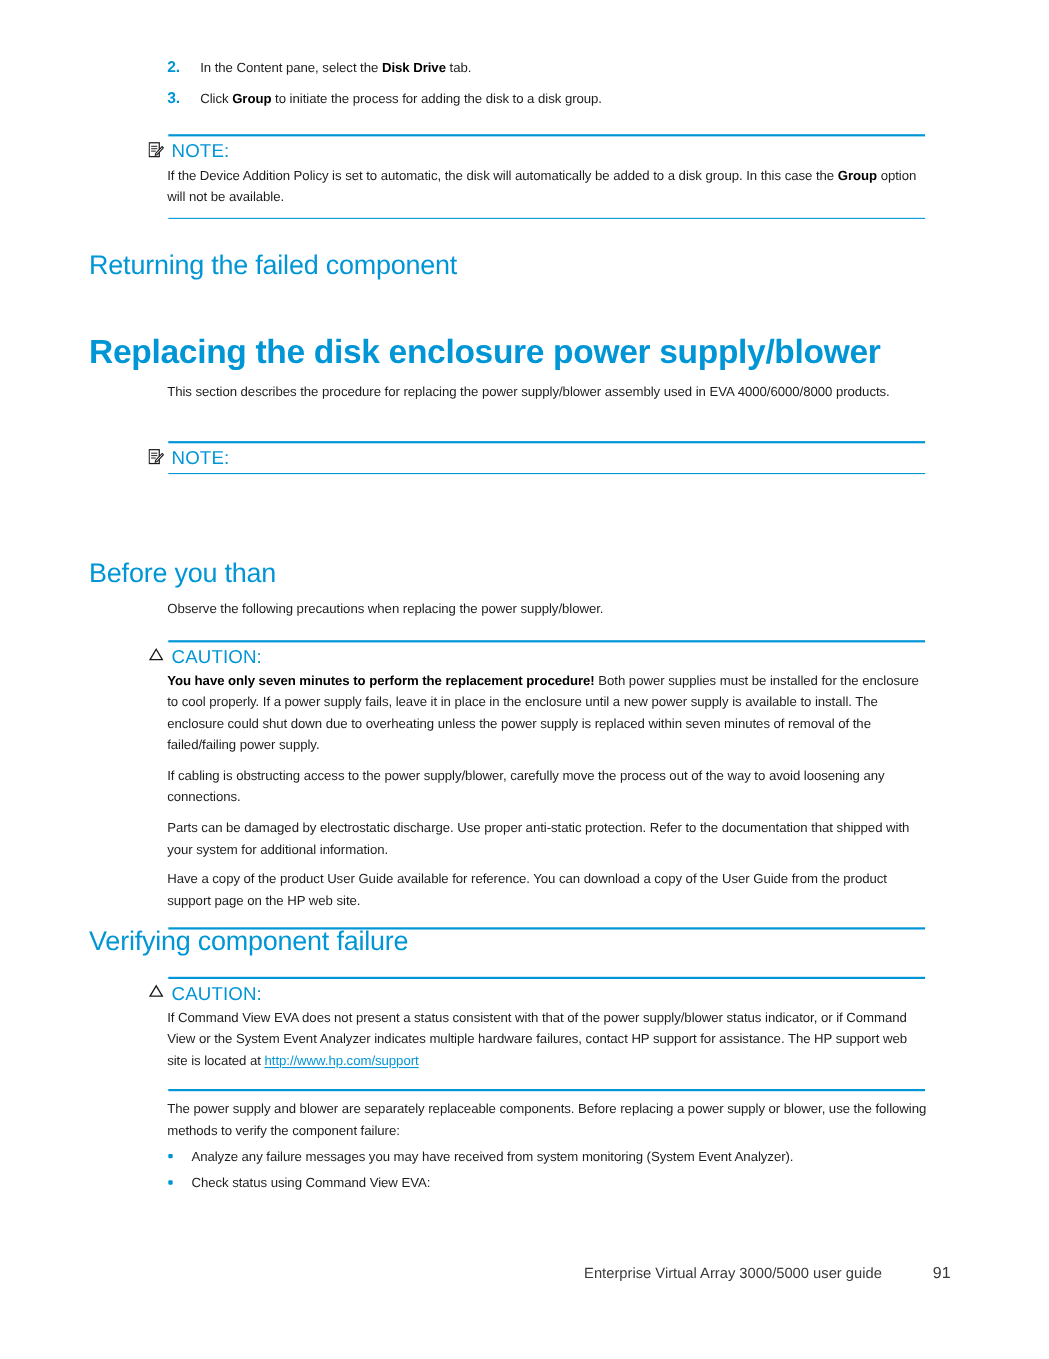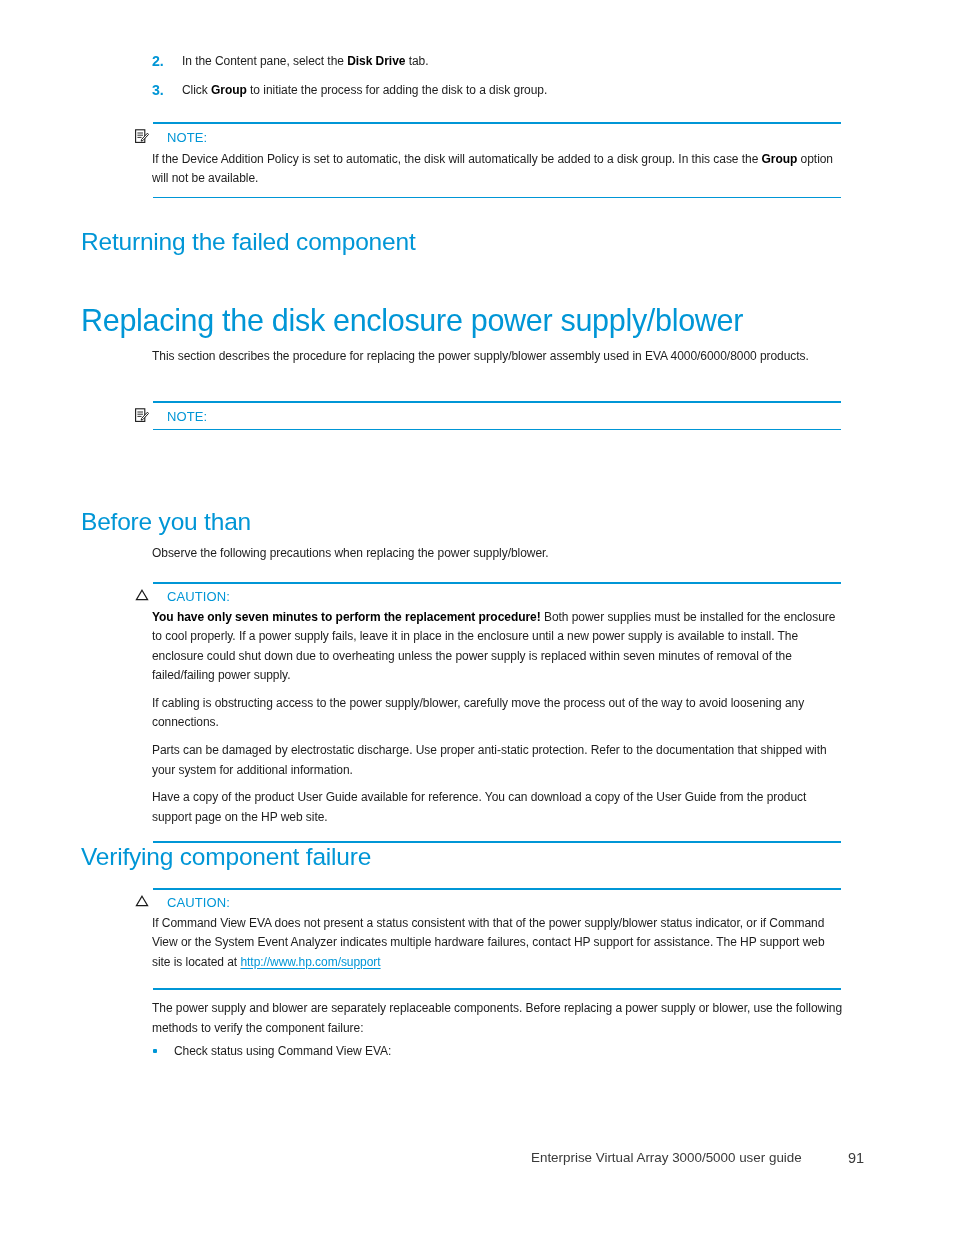--- a/index.html
+++ b/index.html
@@ -72,24 +72,23 @@
   .admon-head {
     display: flex;
     align-items: center;
     gap: 7px;
     margin-top: 4px;
     margin-bottom: 2px;
     margin-left: 0px;
   }
   .admon-title {
     color: #0096d6;
-    font-size: 13px;
+    font-size: 17px;
     font-weight: normal;
     letter-spacing: 0.1px;
-    margin-left: 11px;
   }
   .admon-body {
     margin-left: 17px;
     padding-right: 0px;
     padding-bottom: 8px;
   }
   .admon-body p { margin: 0 0 8px 0; }
   .admon-body p:last-child { margin-bottom: 0; }
 
   .rule-row {
@@ -109,21 +108,21 @@
     font-size: 24.5px;
     font-weight: normal;
     letter-spacing: -0.2px;
     white-space: nowrap;
   }
   .h1 {
     position: absolute;
     left: 81px;
     color: #0096d6;
     font-size: 30.5px;
-    font-weight: normal;
+    font-weight: bold;
     letter-spacing: -0.3px;
     white-space: nowrap;
     text-align: right;
   }
 
   
   .para {
     position: absolute;
     left: 152px;
     width: 704px;
@@ -308,20 +307,24 @@
       <div style="width:18px;"></div>
       <div class="admon-rule bottom" style="flex:1 1 auto;"></div>
     </div>
   </div>
 
   <div class="para body-text" style="top:999px;">The power supply and blower are separately replaceable components. Before replacing a power supply or blower, use the following methods to verify the component failure:</div>
 
   <div class="bullets" style="top:1042px;">
     <div class="bullet-item">
       <div class="bullet-dot"><span></span></div>
+      <div class="bullet-text body-text">Analyze any failure messages you may have received from system monitoring (System Event Analyzer).</div>
+    </div>
+    <div class="bullet-item">
+      <div class="bullet-dot"><span></span></div>
       <div class="bullet-text body-text">Check status using Command View EVA:</div>
     </div>
   </div>
 
   <div class="footer">
     <div class="footer-title">Enterprise Virtual Array 3000/5000 user guide</div>
     <div class="footer-page">91</div>
   </div>
 
 </div>

